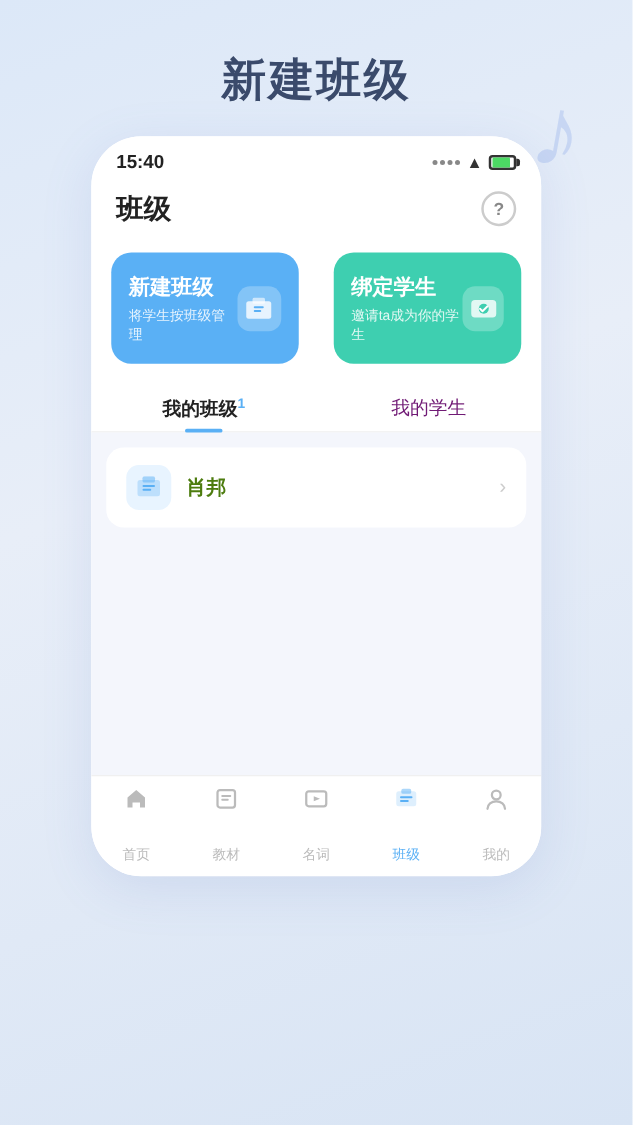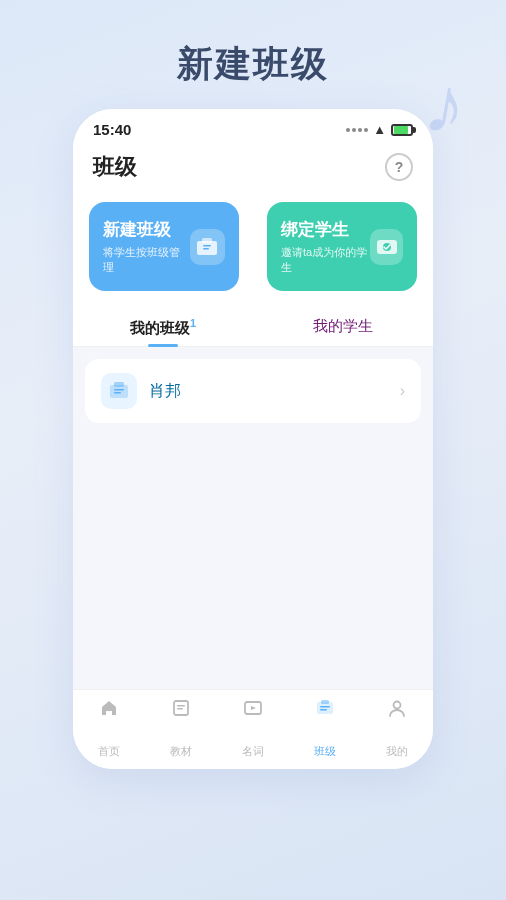--- a/index.html
+++ b/index.html
@@ -29,21 +29,21 @@
       top: 60px;
       right: 40px;
       font-size: 80px;
       color: rgba(180, 200, 240, 0.6);
       z-index: 1;
       transform: rotate(10deg);
     }
 
     .phone-frame {
       width: 360px;
-      height: 660px;
+      height: 592px;
       background: #fff;
       border-radius: 40px;
       margin-top: 20px;
       box-shadow: 0 10px 40px rgba(100,130,200,0.15);
       overflow: hidden;
       display: flex;
       flex-direction: column;
       position: relative;
       z-index: 2;
     }
@@ -242,22 +242,22 @@
       border-radius: 10px;
       display: flex;
       align-items: center;
       justify-content: center;
       font-size: 18px;
       color: #5ab0f5;
     }
     .class-name {
       flex: 1;
       font-size: 16px;
-      font-weight: 400;
-      color: #0369a1;
+      font-weight: 700;
+      color: #4d7c0f;
     }
     .class-chevron {
       color: #ccc;
       font-size: 16px;
     }
 
     
     .bottom-nav {
       display: flex;
       background: #fff;

